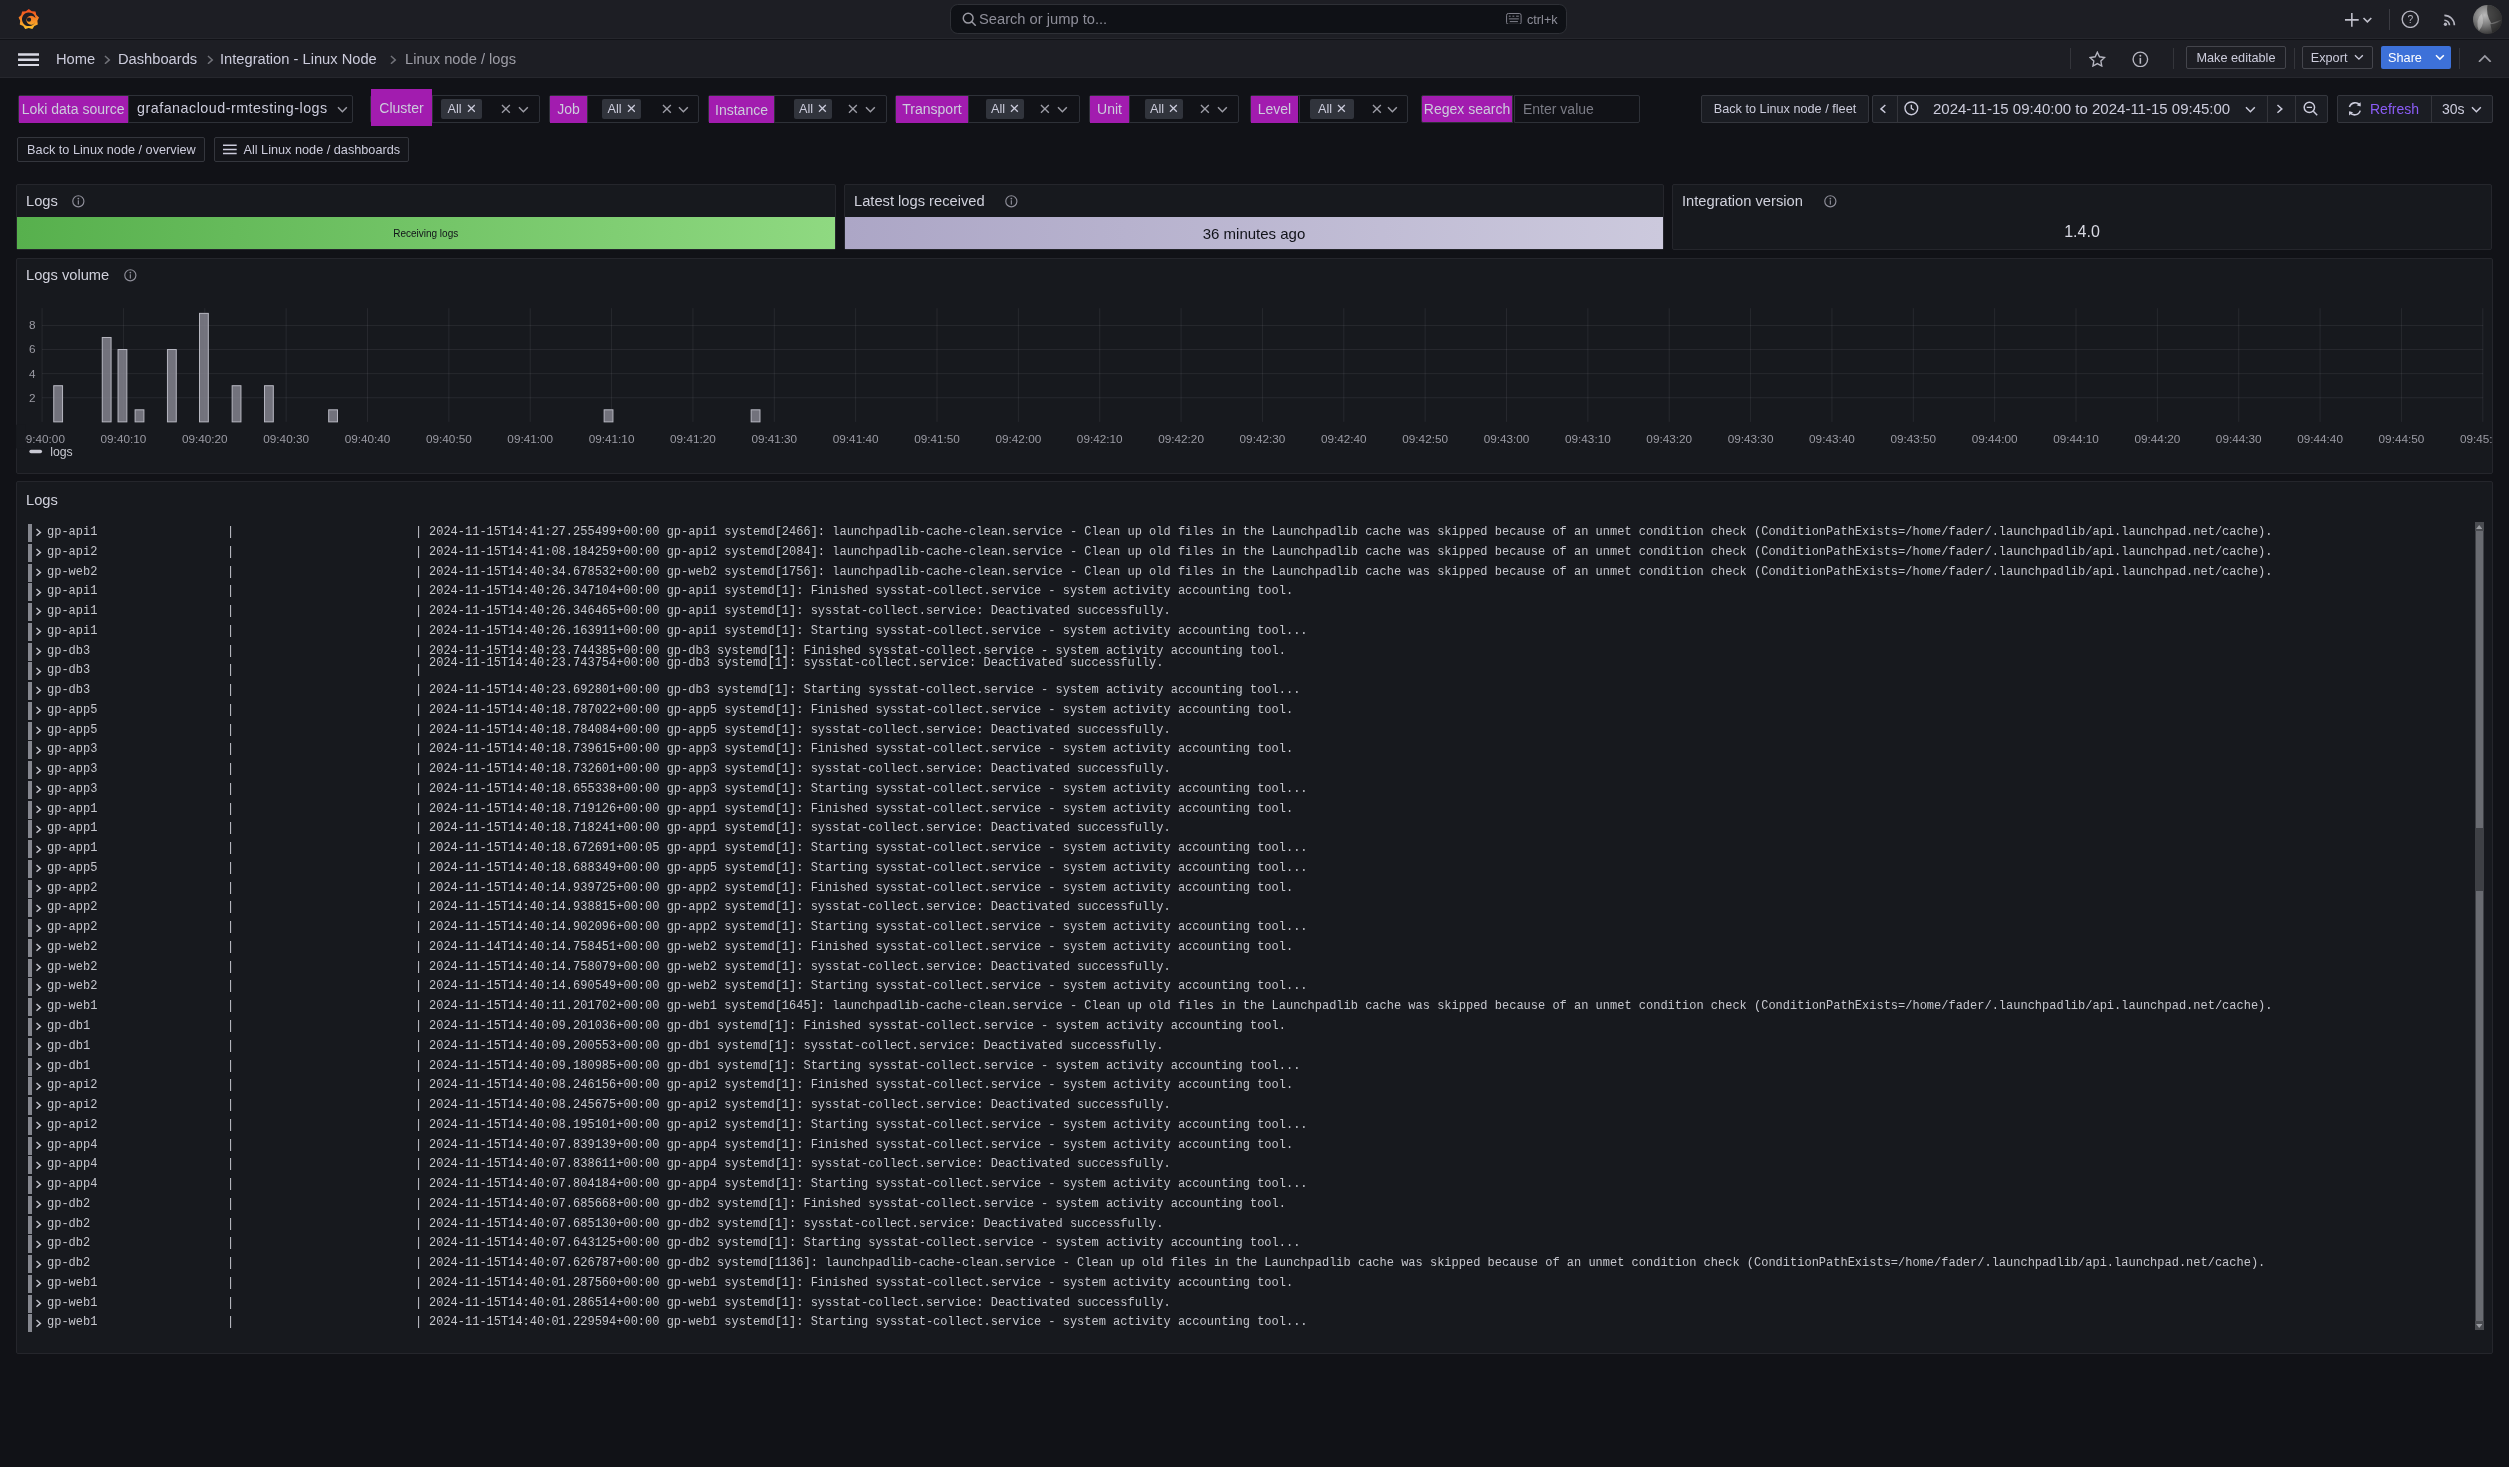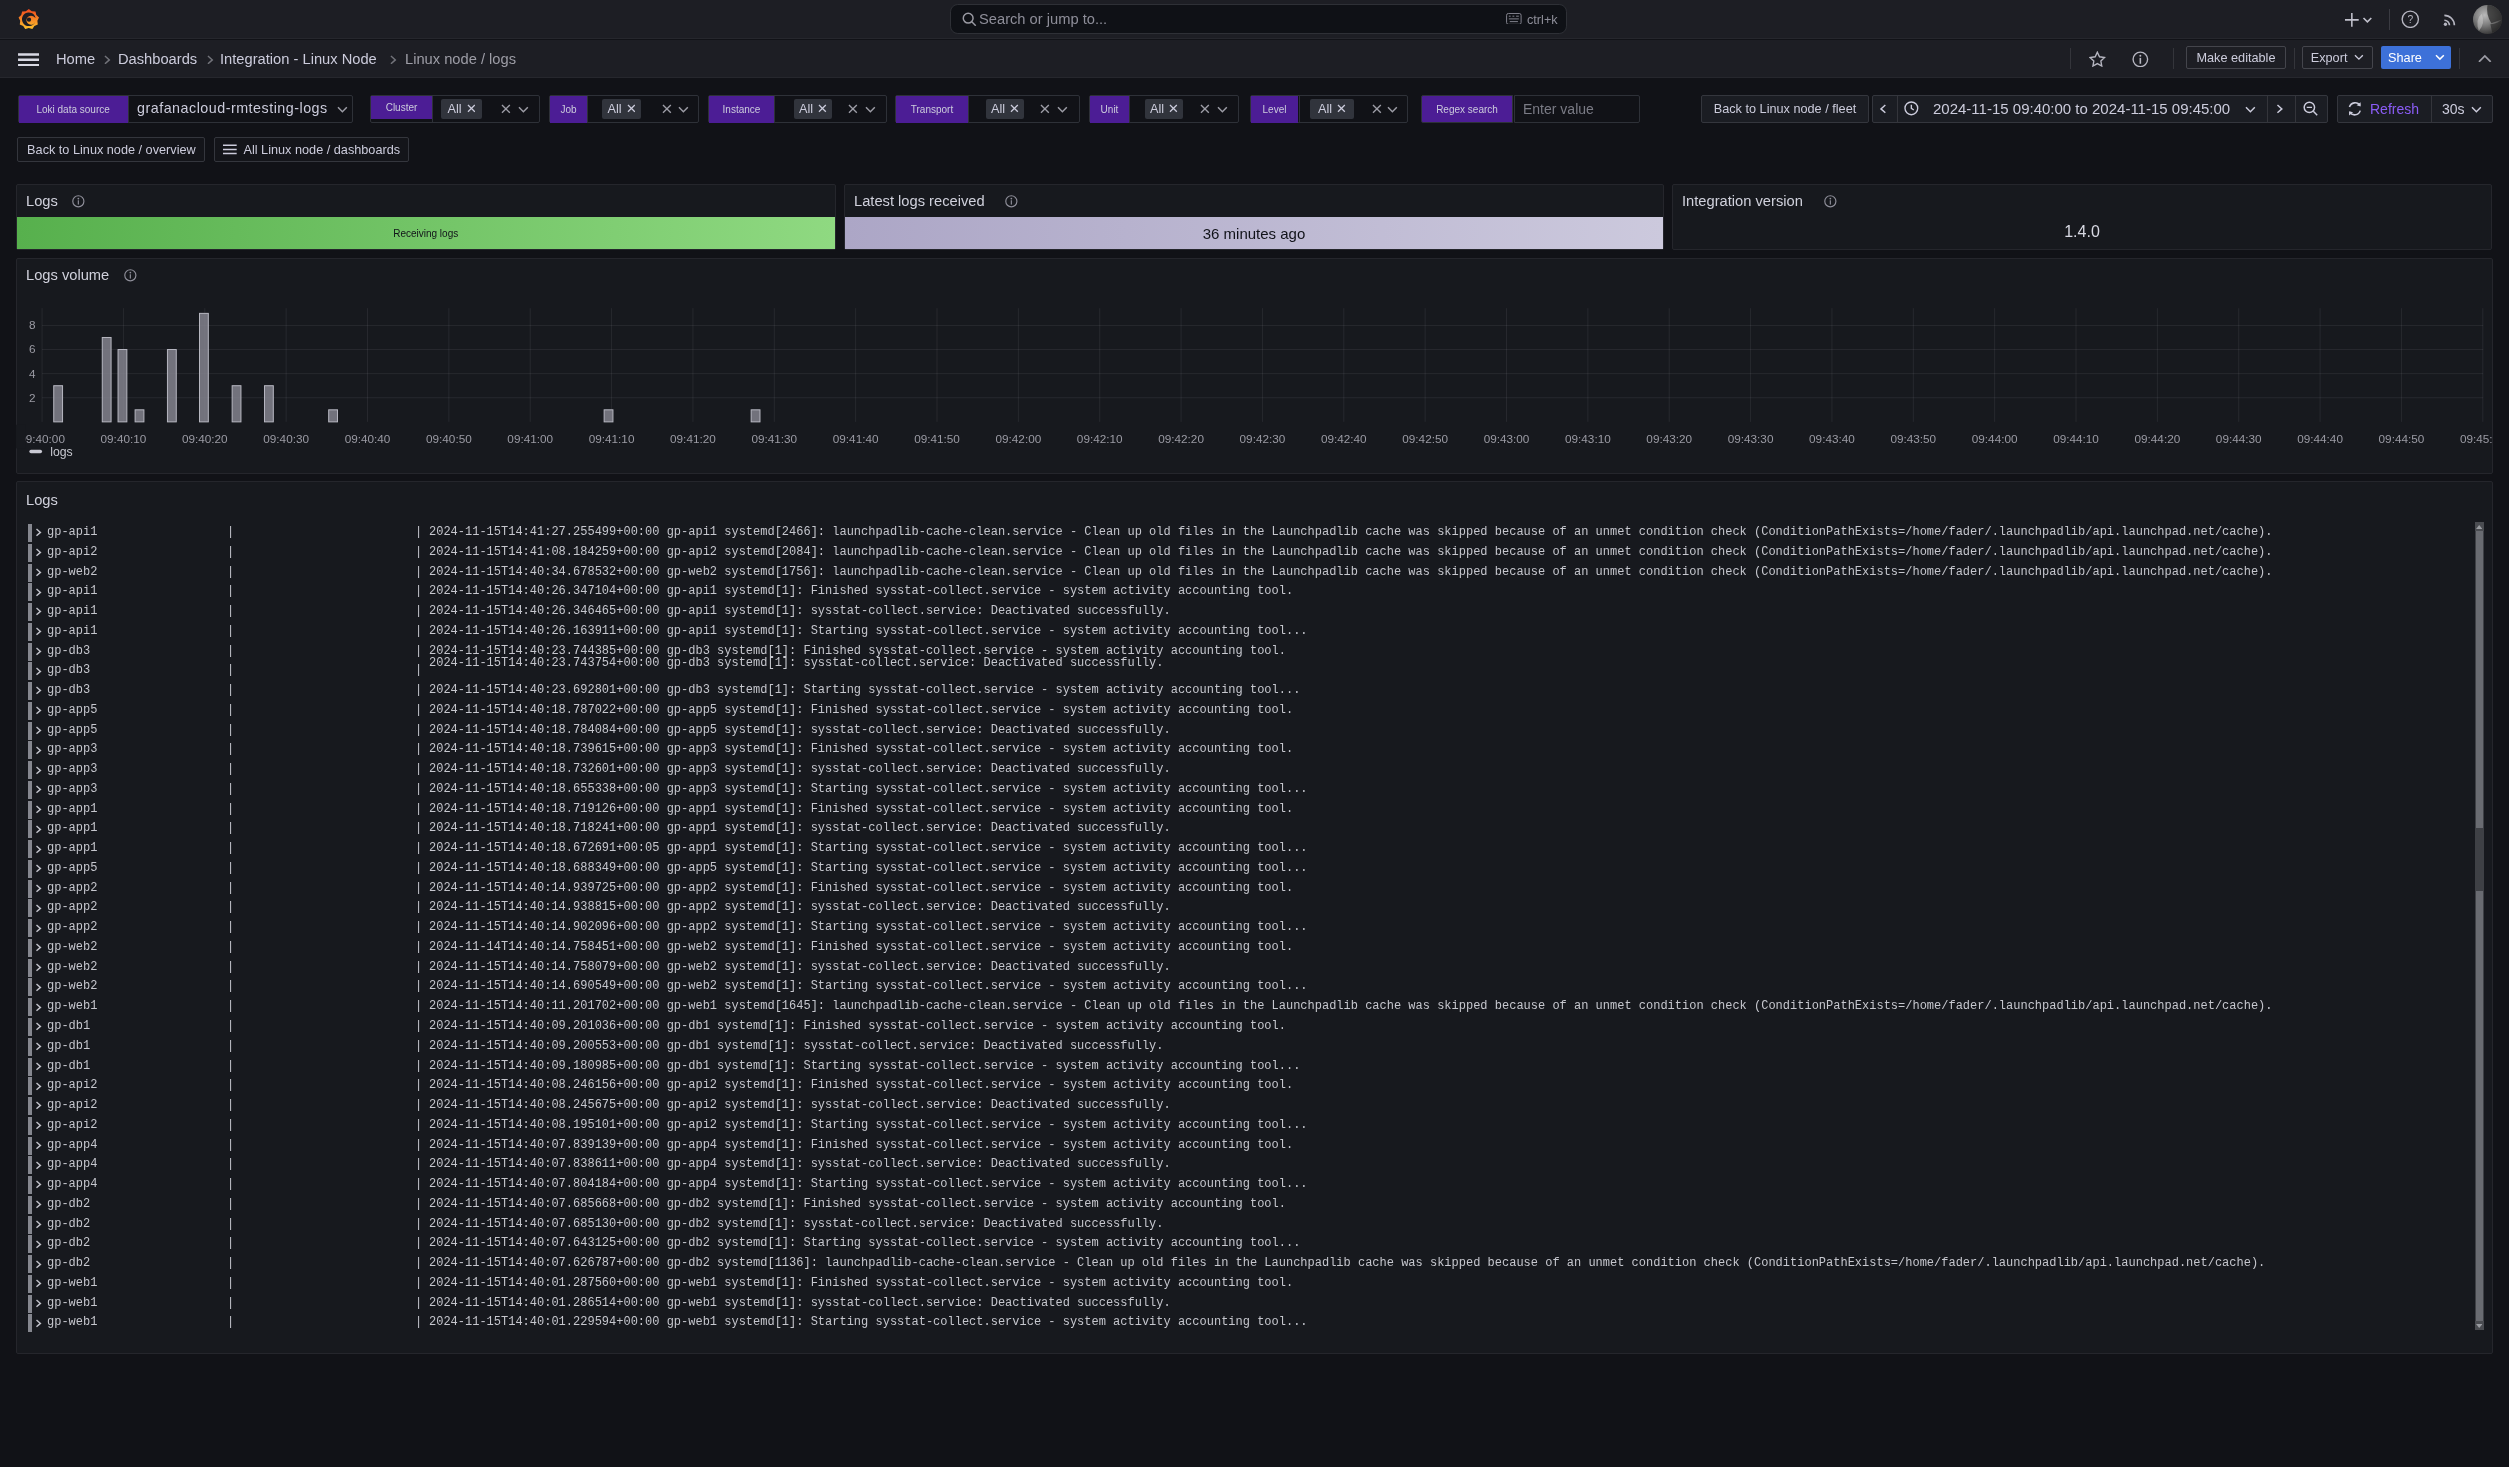--- a/index.html
+++ b/index.html
@@ -1,21 +1,21 @@
 <!DOCTYPE html>
 <html><head><meta charset="utf-8"><title>Linux node / logs - Grafana</title>
 <style>
 *{margin:0;padding:0;box-sizing:border-box}
 html,body{width:2509px;height:1467px;overflow:hidden;background:#111217;
   font-family:"Liberation Sans",sans-serif;color:#ccccdc;}
 .abs{position:absolute}
 .panel{position:absolute;background:#17191e;border:1px solid #25262c;border-radius:2px}
 .ptitle{position:absolute;font-size:14.7px;font-weight:500;color:#d0d1dc;white-space:nowrap}
-.lbl{position:absolute;background:#4c1d95;display:flex;align-items:center;justify-content:center;
-  font-size:10px;color:#ccccdc;white-space:nowrap}
+.lbl{position:absolute;background:#a21caf;display:flex;align-items:center;justify-content:center;
+  font-size:14px;color:#ccccdc;white-space:nowrap}
 .grp{position:absolute;border:1px solid #2e3138;border-radius:2px}
 .chip{position:absolute;background:#31343c;border-radius:2px;display:flex;align-items:center;
   justify-content:center;font-size:12.7px;color:#ccccdc;gap:4.9px}
 .btn{position:absolute;border:1px solid #34363d;border-radius:2px;background:#1b1d23;
   display:flex;align-items:center;justify-content:center;font-size:12.7px;color:#ccccdc;white-space:nowrap}
 .mono{font-family:"Liberation Mono",monospace;font-size:12px;color:#c6c7ce;white-space:pre}
 .sep{position:absolute;width:1px;background:#34353b}
 svg{display:block}
 </style></head>
 <body>
@@ -123,21 +123,21 @@
     </svg>
 </div>
 <div class="grp" style="left:17.6px;top:95px;width:335px;height:28px"></div>
 <div class="lbl" style="left:18.6px;top:96px;width:109px;height:26.5px">Loki data source</div>
 <div class="sep" style="left:128px;top:96px;height:26.5px;background:#2e3138"></div>
 <div class="abs" style="left:137px;top:100px;font-size:14.3px;letter-spacing:0.5px;color:#ccccdc">grafanacloud-rmtesting-logs</div>
 <svg class="abs" style="left:337px;top:106px" width="10.8" height="7.3" viewBox="0 0 11.0 7.4">
     <path fill="none" stroke="#9d9da6" stroke-width="1.5" d="M1 1.2 L5.5 5.8 L10.0 1.2"></path>
   </svg>
 <div class="grp" style="left:370px;top:95px;width:170px;height:28px"></div>
-<div class="lbl" style="left:371px;top:96px;width:61px;height:23px">Cluster</div>
+<div class="lbl" style="left:371px;top:89px;width:61px;height:37px">Cluster</div>
 <div class="sep" style="left:432px;top:96px;height:26.5px;background:#2e3138"></div>
 <div class="chip" style="left:441px;top:99px;width:41px;height:19.6px">All<svg width="8.8" height="8.8" viewBox="0 0 9 9">
       <path stroke="#ccccdc" stroke-width="1.3" d="M1 1 L8 8 M8 1 L1 8"></path>
     </svg></div>
 <svg class="abs" style="left:501px;top:104px" width="9.8" height="9.8" viewBox="0 0 10.0 10.0">
     <path stroke="#9d9da6" stroke-width="1.4" d="M1 1 L9.0 9.0 M9.0 1 L1 9.0"></path>
   </svg>
 <svg class="abs" style="left:518px;top:106px" width="10.8" height="7.3" viewBox="0 0 11.0 7.4">
     <path fill="none" stroke="#9d9da6" stroke-width="1.5" d="M1 1.2 L5.5 5.8 L10.0 1.2"></path>
   </svg>

